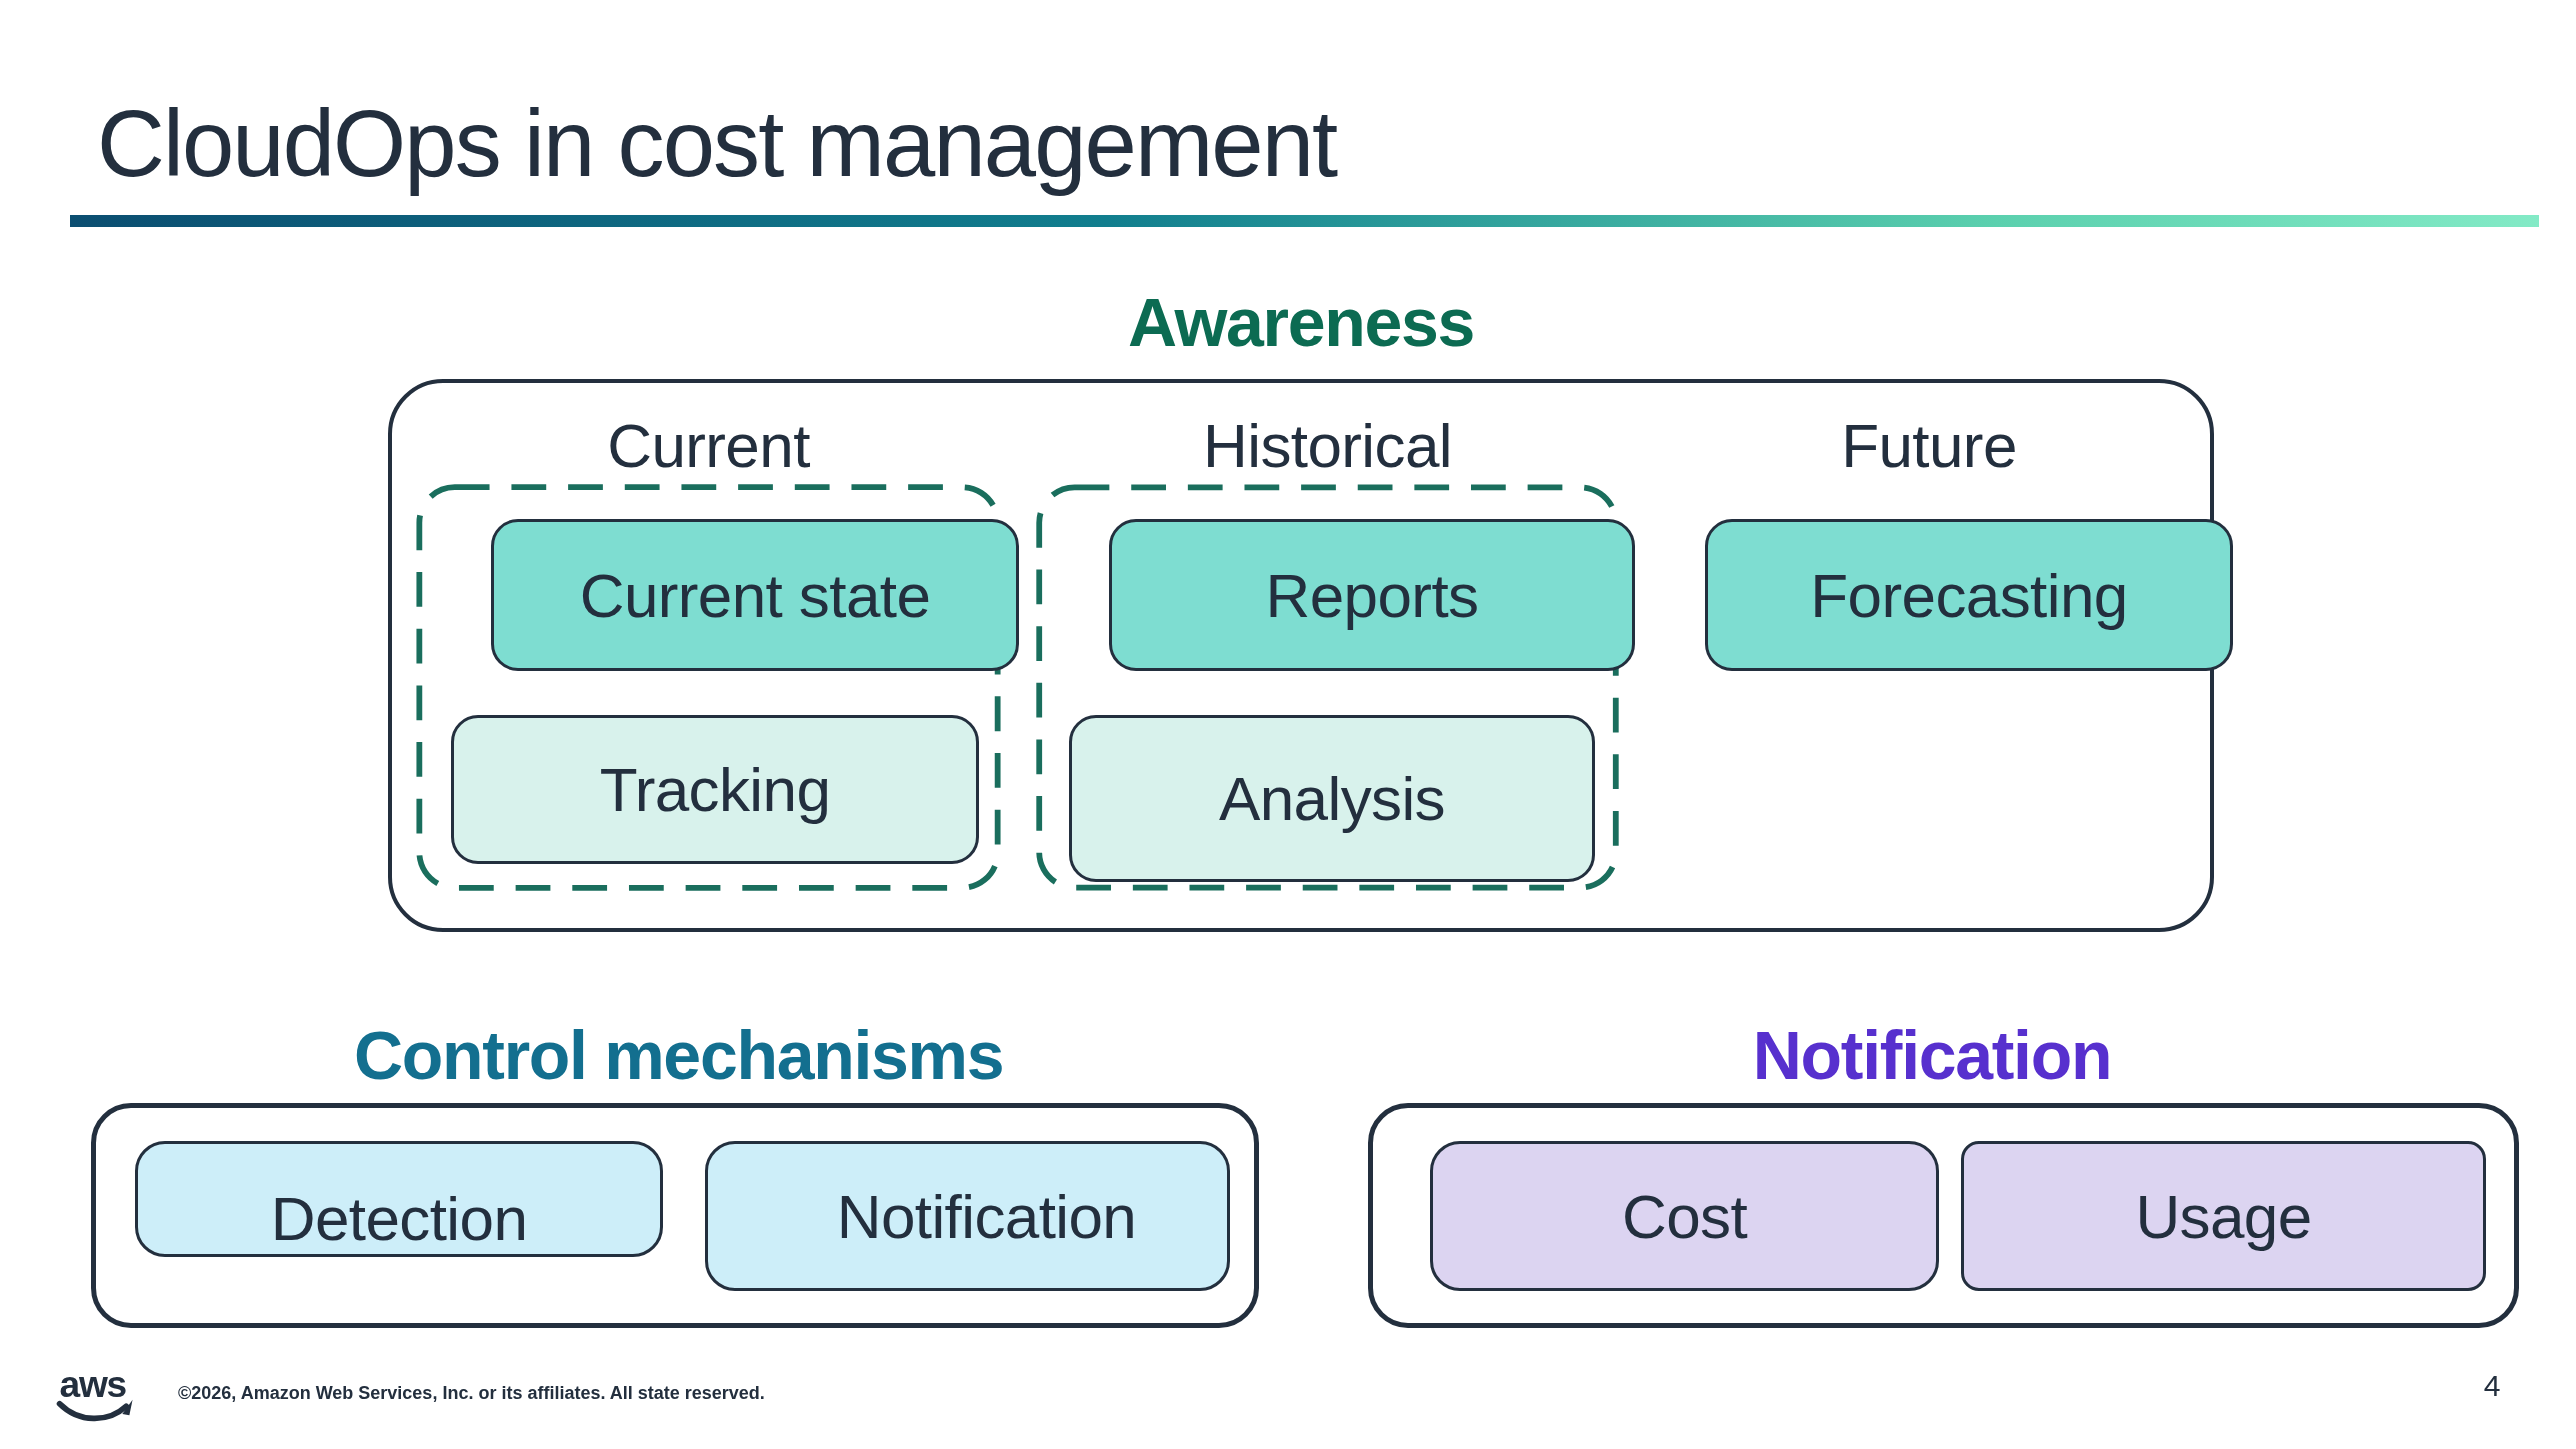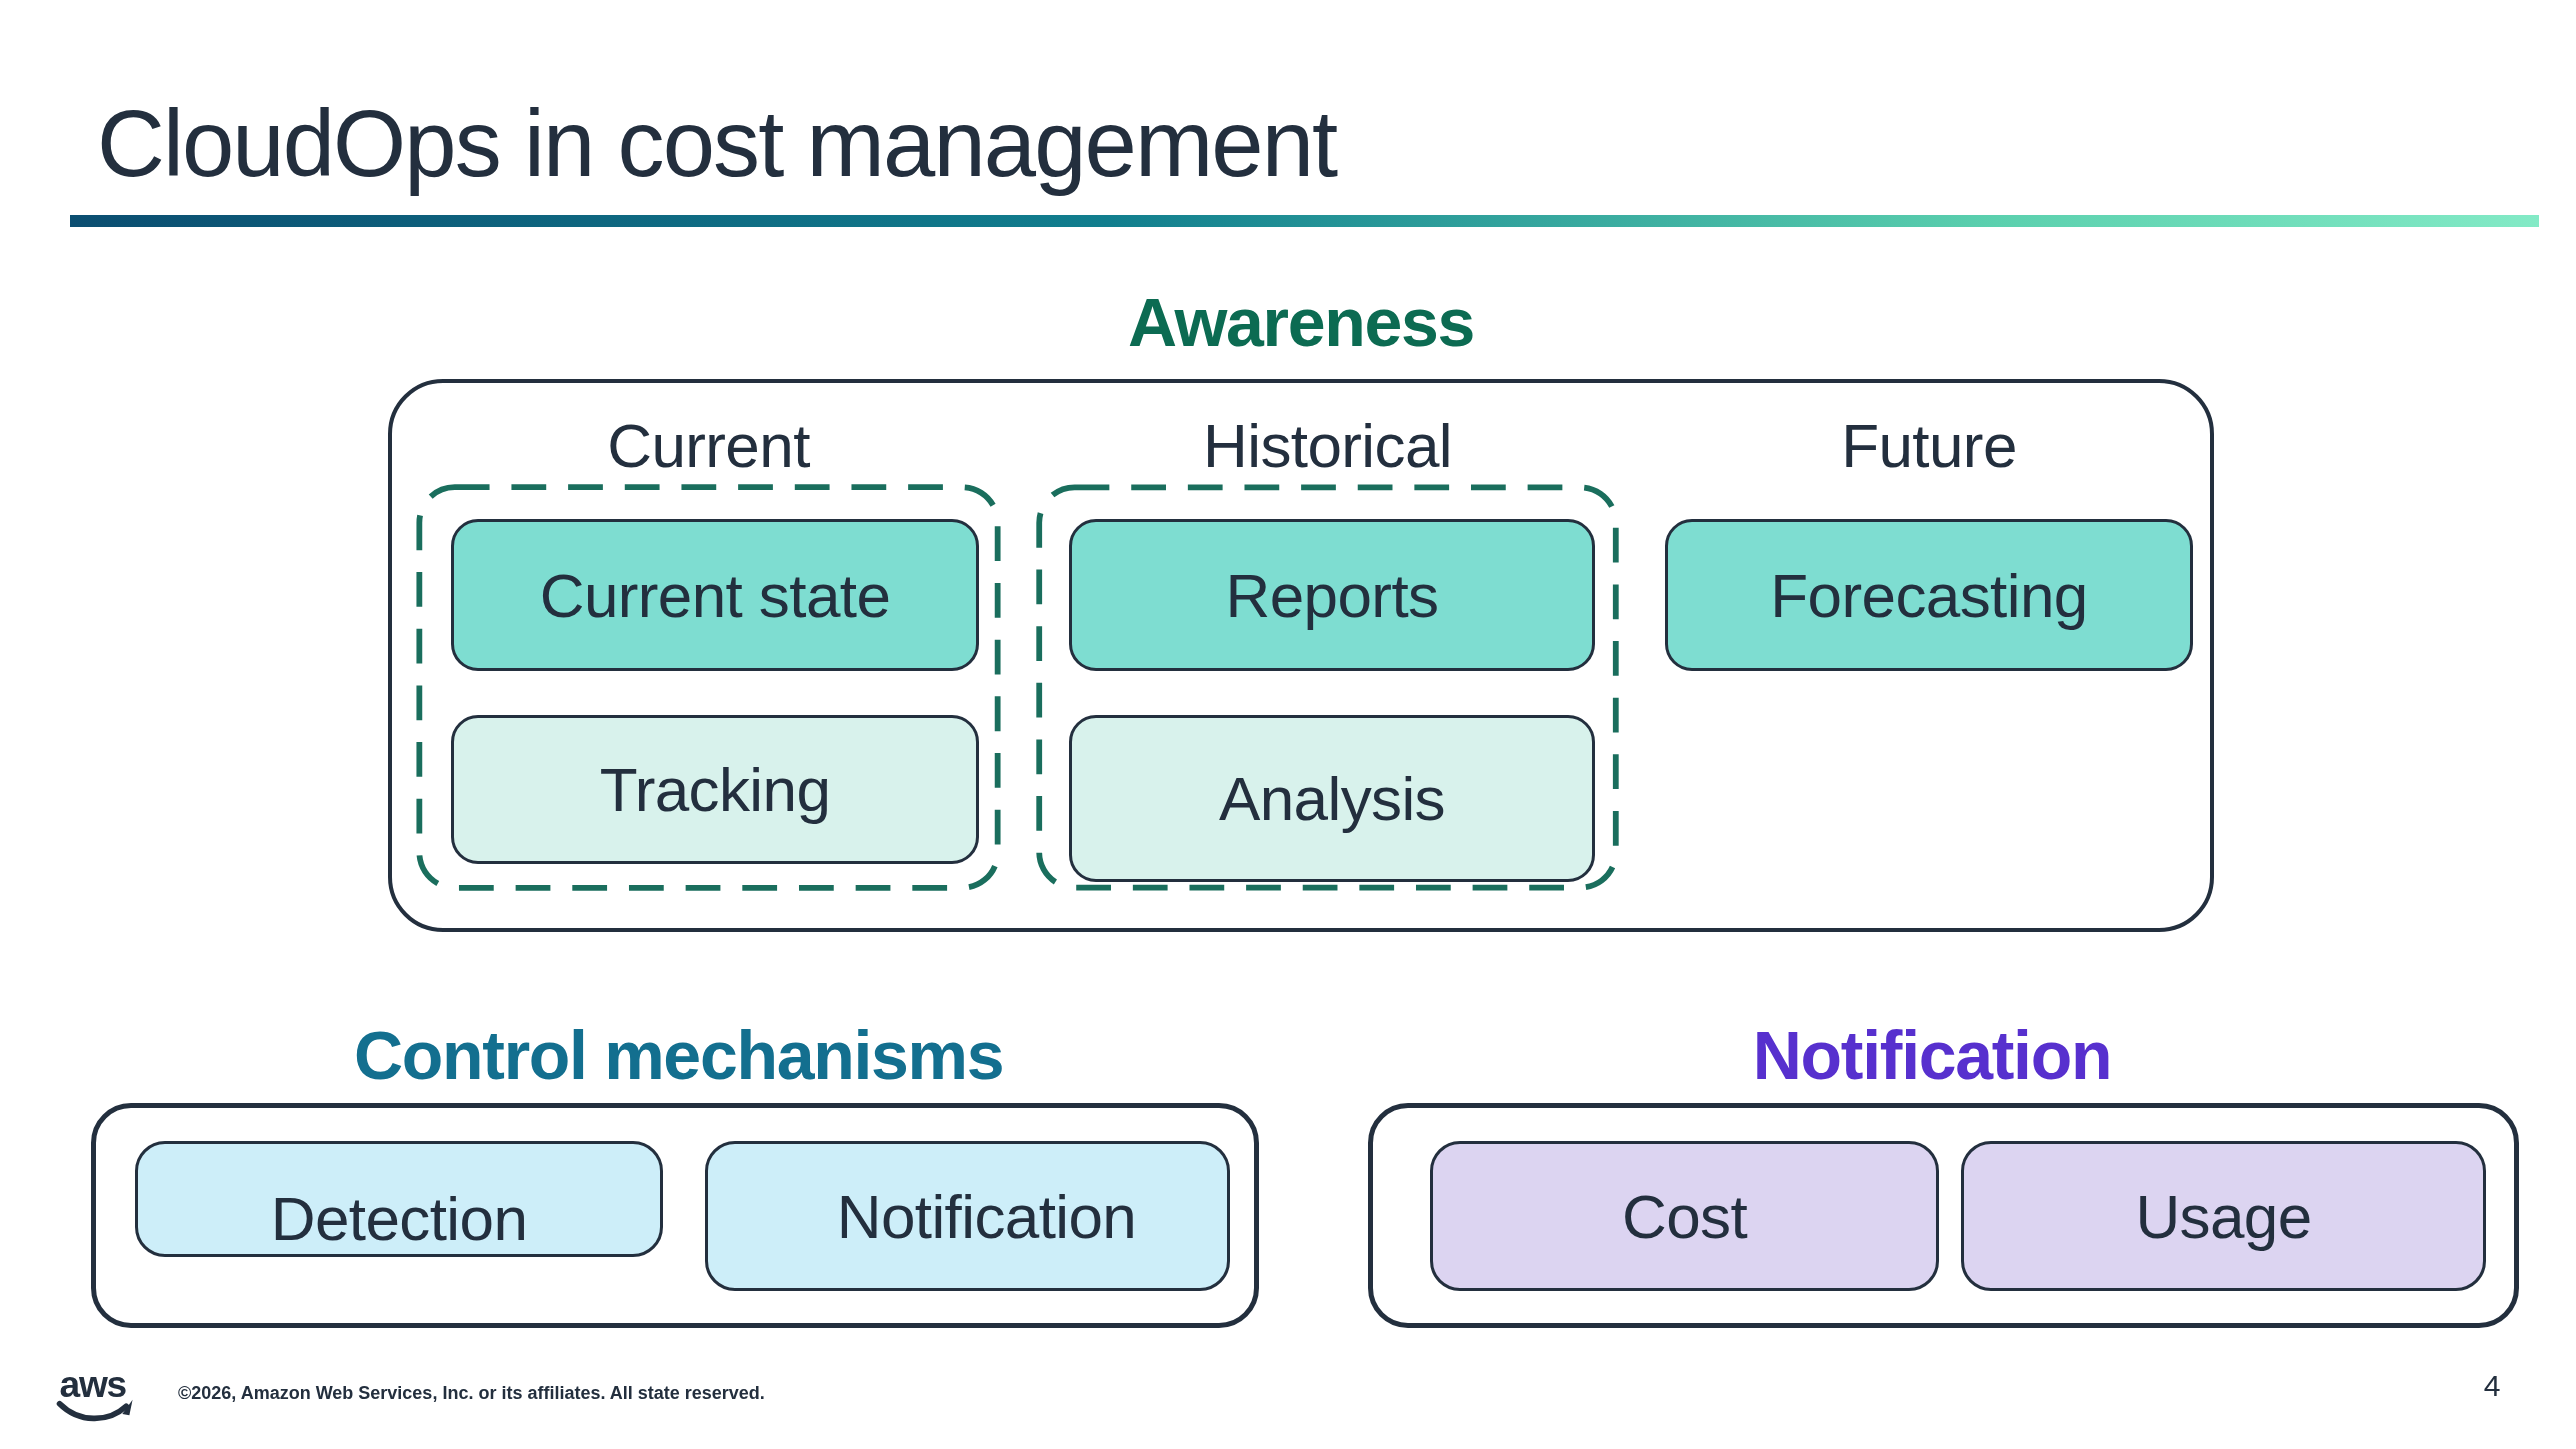--- a/index.html
+++ b/index.html
@@ -87,35 +87,35 @@
     border-radius: 27px;
     box-sizing: border-box;
     display: flex;
     align-items: center;
     justify-content: center;
     font-size: 62px;
     letter-spacing: -0.6px;
     color: var(--navy, #232F3E);
     white-space: nowrap;
   }
-  .fill-teal { background: var(--teal_fill, #7EDDD1); }
+  .fill-teal { background: var(--teal_fill, #7EDDD1); margin-left: 40px; }
   .fill-mint { background: var(--mint_fill, #D8F2EC); }
   .fill-blue { background: var(--blue_fill, #CDEEF9); }
   .fill-lavender { background: var(--lavender_fill, #DCD4F1); }
 
   .box-current-state { left: 451px;  top: 519px;  width: 528px; height: 152px; }
   .box-tracking      { left: 451px;  top: 715px; width: 528px; height: 149px; }
   .box-reports       { left: 1069px; top: 519px;  width: 526px; height: 152px; }
   .box-analysis      { left: 1069px; top: 715px; width: 526px; height: 167px; }
   .box-forecasting   { left: 1665px; top: 519px;  width: 528px; height: 152px; }
 
   .box-detection     { left: 135px;  top: 1141px; width: 528px; height: 116px; border-radius: 30px; align-items: flex-end; }
   .box-notification  { left: 705px; top: 1141px; width: 525px; height: 150px; border-radius: 30px; padding-left: 38px; }
   .box-cost          { left: 1410px; top: 1141px; width: 509px; height: 150px; border-radius: 30px; margin-left: 20px; }
-  .box-usage         { left: 1961px; top: 1141px; width: 525px; height: 150px; border-radius: 30px; }
+  .box-usage         { left: 1961px; top: 1141px; width: 525px; height: 150px; border-radius: 18px; }
 
   
   .aws-logo { left: 53px; top: 1364px; }
   .copyright {
     left: 178px;
     top: 1383px;
     font-size: 18px;
     font-weight: 700;
     color: var(--navy, #232F3E);
     white-space: nowrap;

